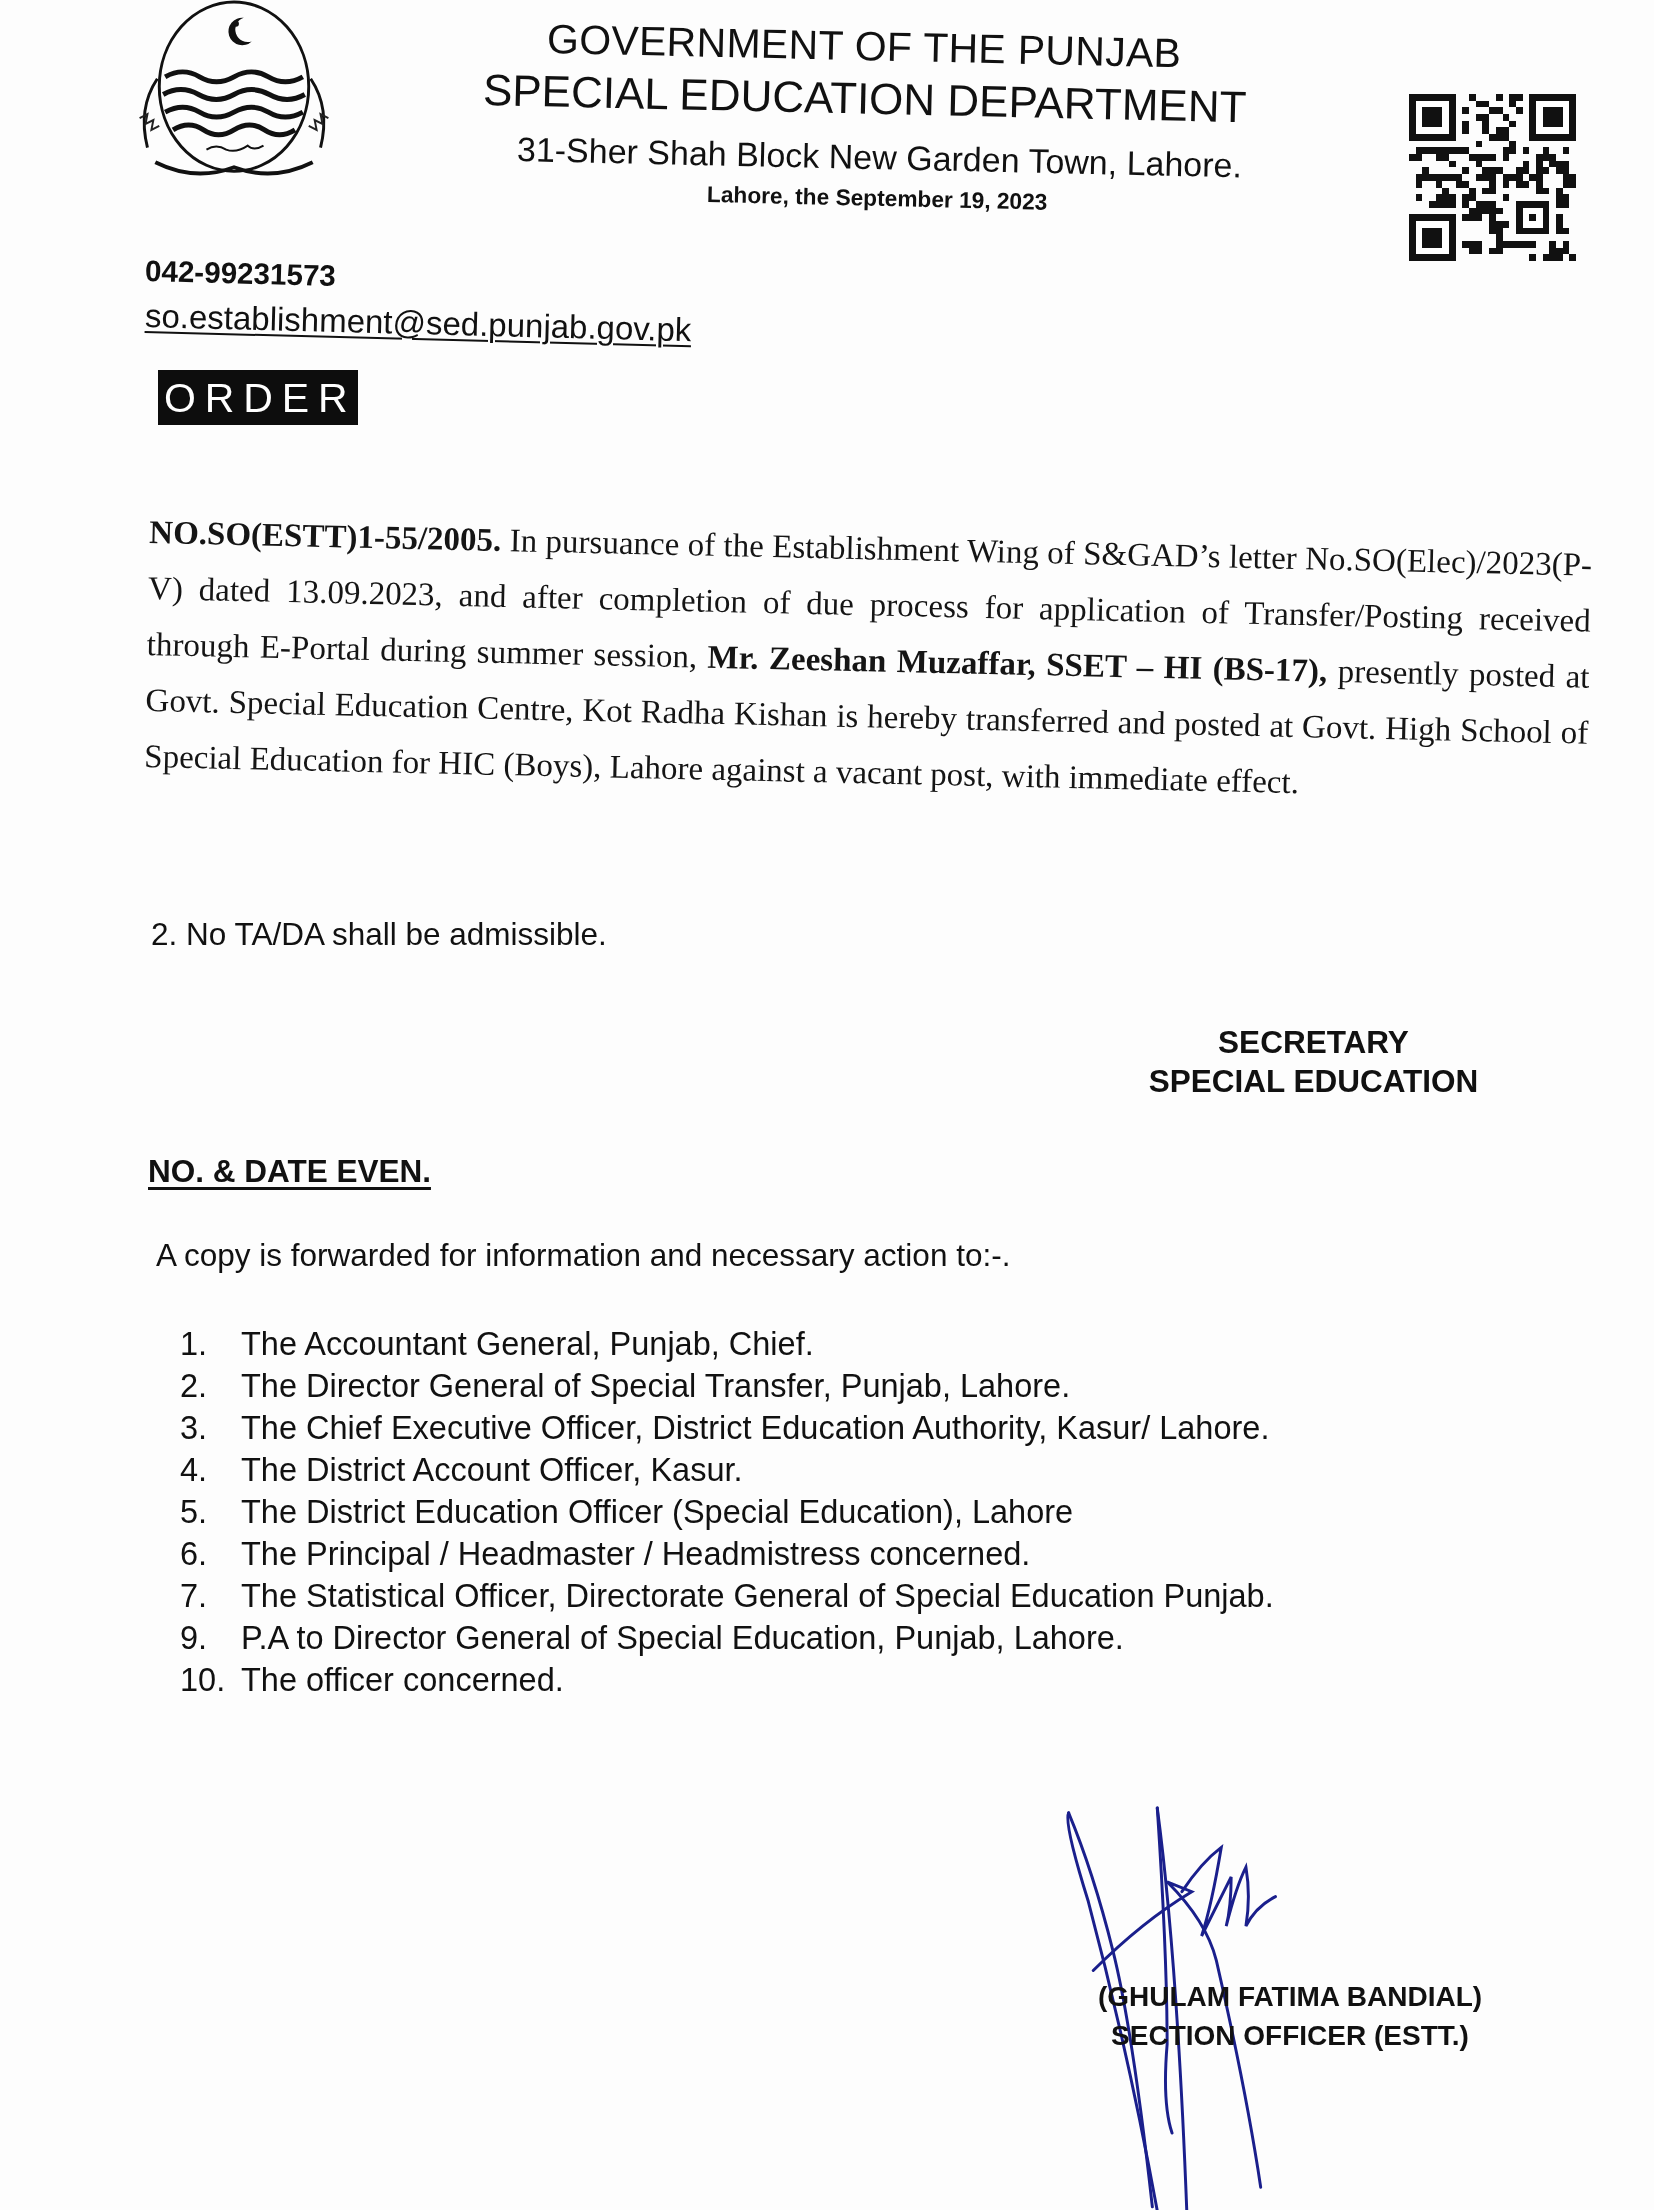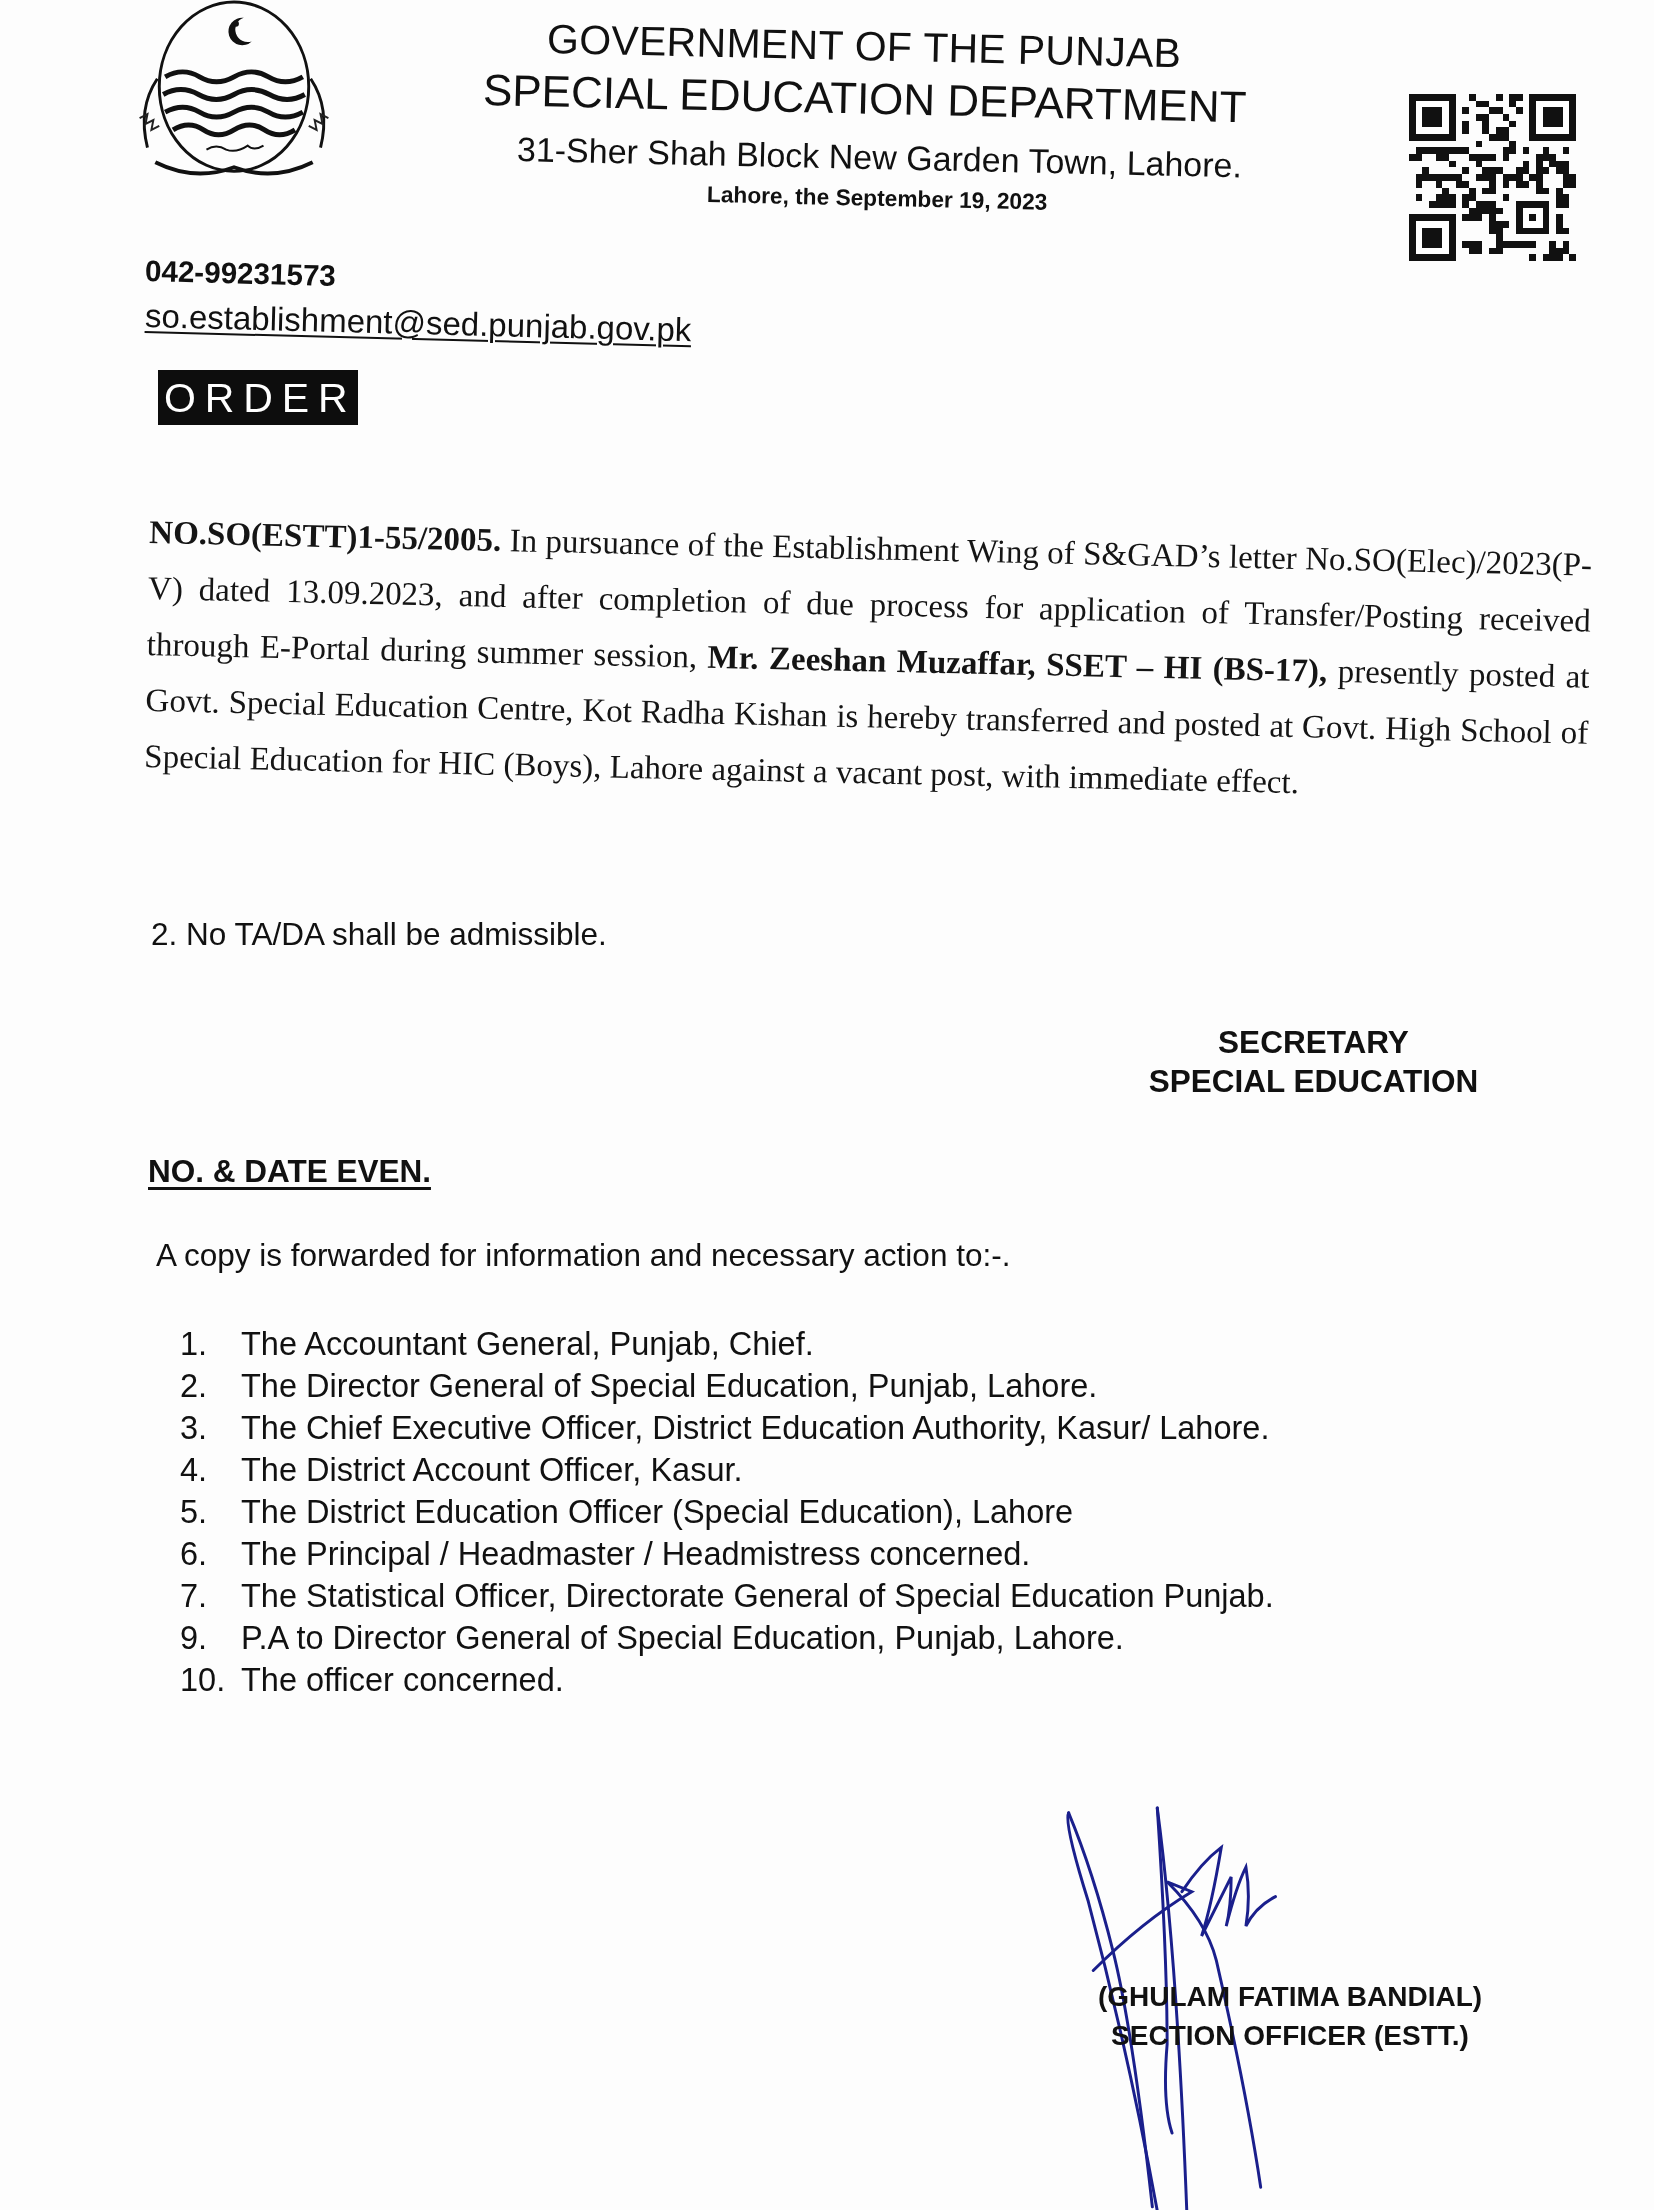--- a/index.html
+++ b/index.html
@@ -262,21 +262,21 @@
 <div class="abs sig1">
   <div>SECRETARY</div>
   <div>SPECIAL EDUCATION</div>
 </div>
 
 <div class="abs nodate">NO. &amp; DATE EVEN.</div>
 <div class="abs fwd">A copy is forwarded for information and necessary action to:-.</div>
 
 <ol class="abs cclist">
   <li><span class="num">1.</span><span>The Accountant General, Punjab, Chief.</span></li>
-  <li><span class="num">2.</span><span>The Director General of Special Education, Punjab, Lahore.</span></li>
+  <li><span class="num">2.</span><span>The Director General of Special Transfer, Punjab, Lahore.</span></li>
   <li><span class="num">3.</span><span>The Chief Executive Officer, District Education Authority, Kasur/ Lahore.</span></li>
   <li><span class="num">4.</span><span>The District Account Officer, Kasur.</span></li>
   <li><span class="num">5.</span><span>The District Education Officer (Special Education), Lahore</span></li>
   <li><span class="num">6.</span><span>The Principal / Headmaster / Headmistress concerned.</span></li>
   <li><span class="num">7.</span><span>The Statistical Officer, Directorate General of Special Education Punjab.</span></li>
   <li><span class="num">9.</span><span>P.A to Director General of Special Education, Punjab, Lahore.</span></li>
   <li><span class="num">10.</span><span>The officer concerned.</span></li>
 </ol>
 
 <svg class="abs signature" viewBox="0 0 400 424">

